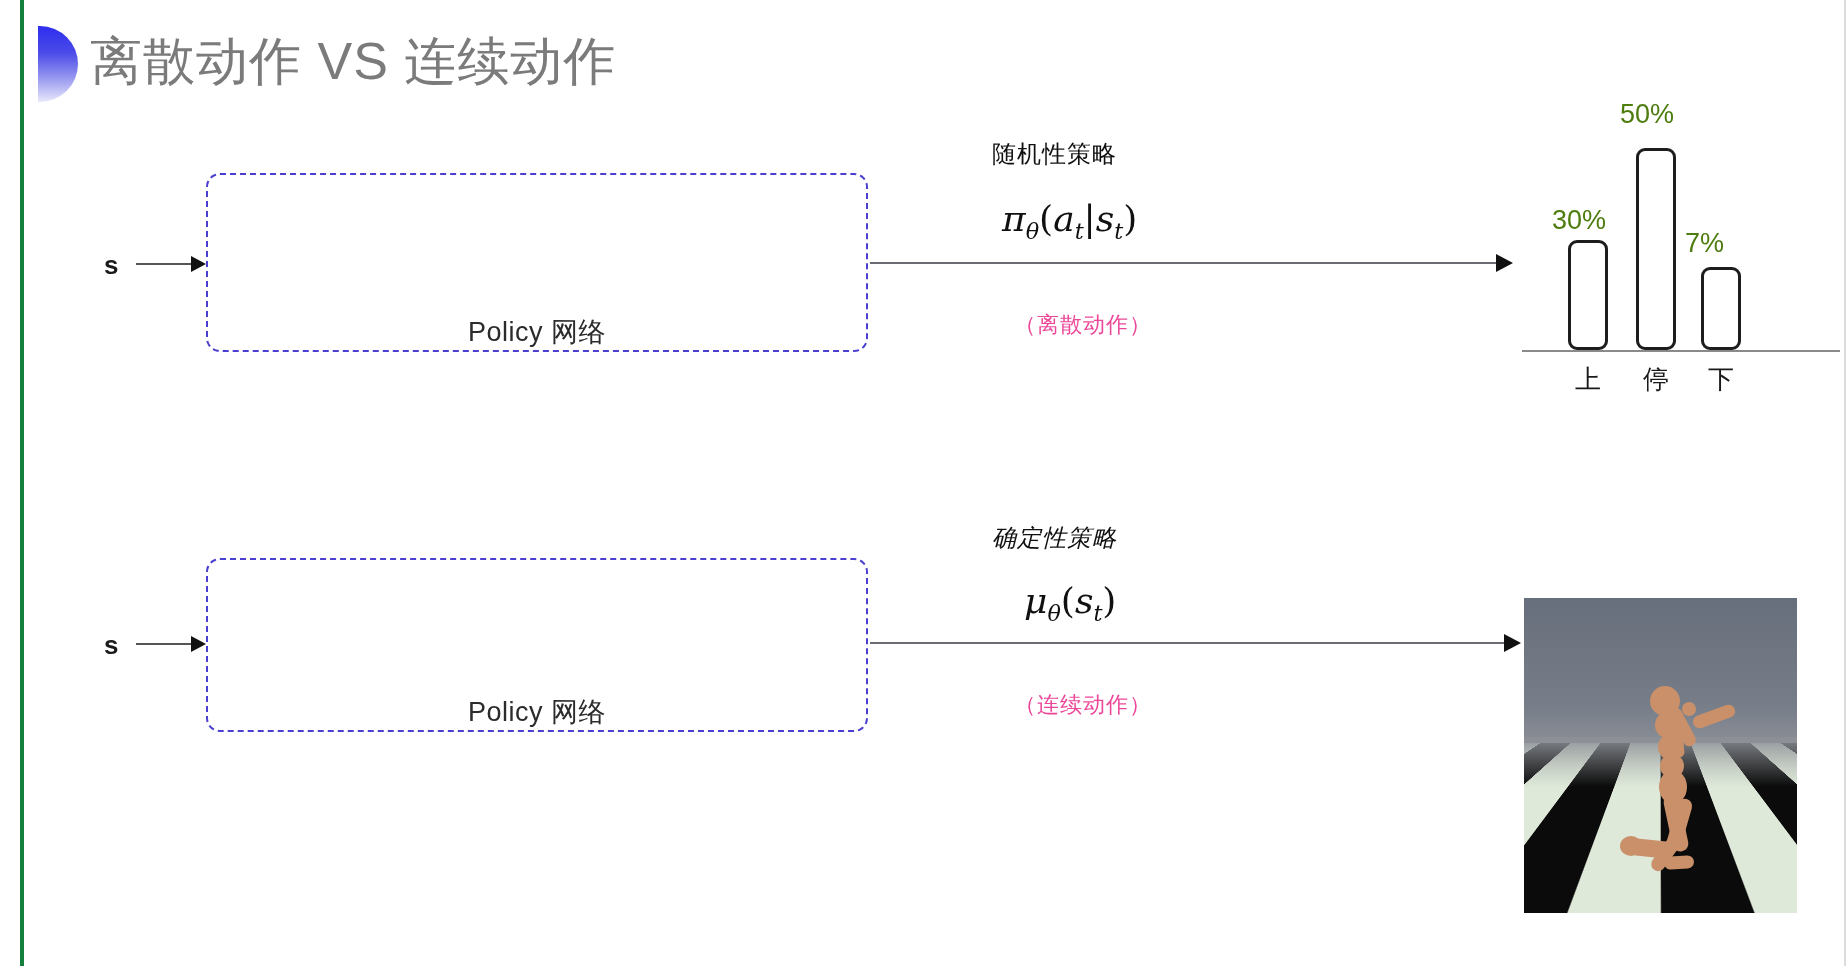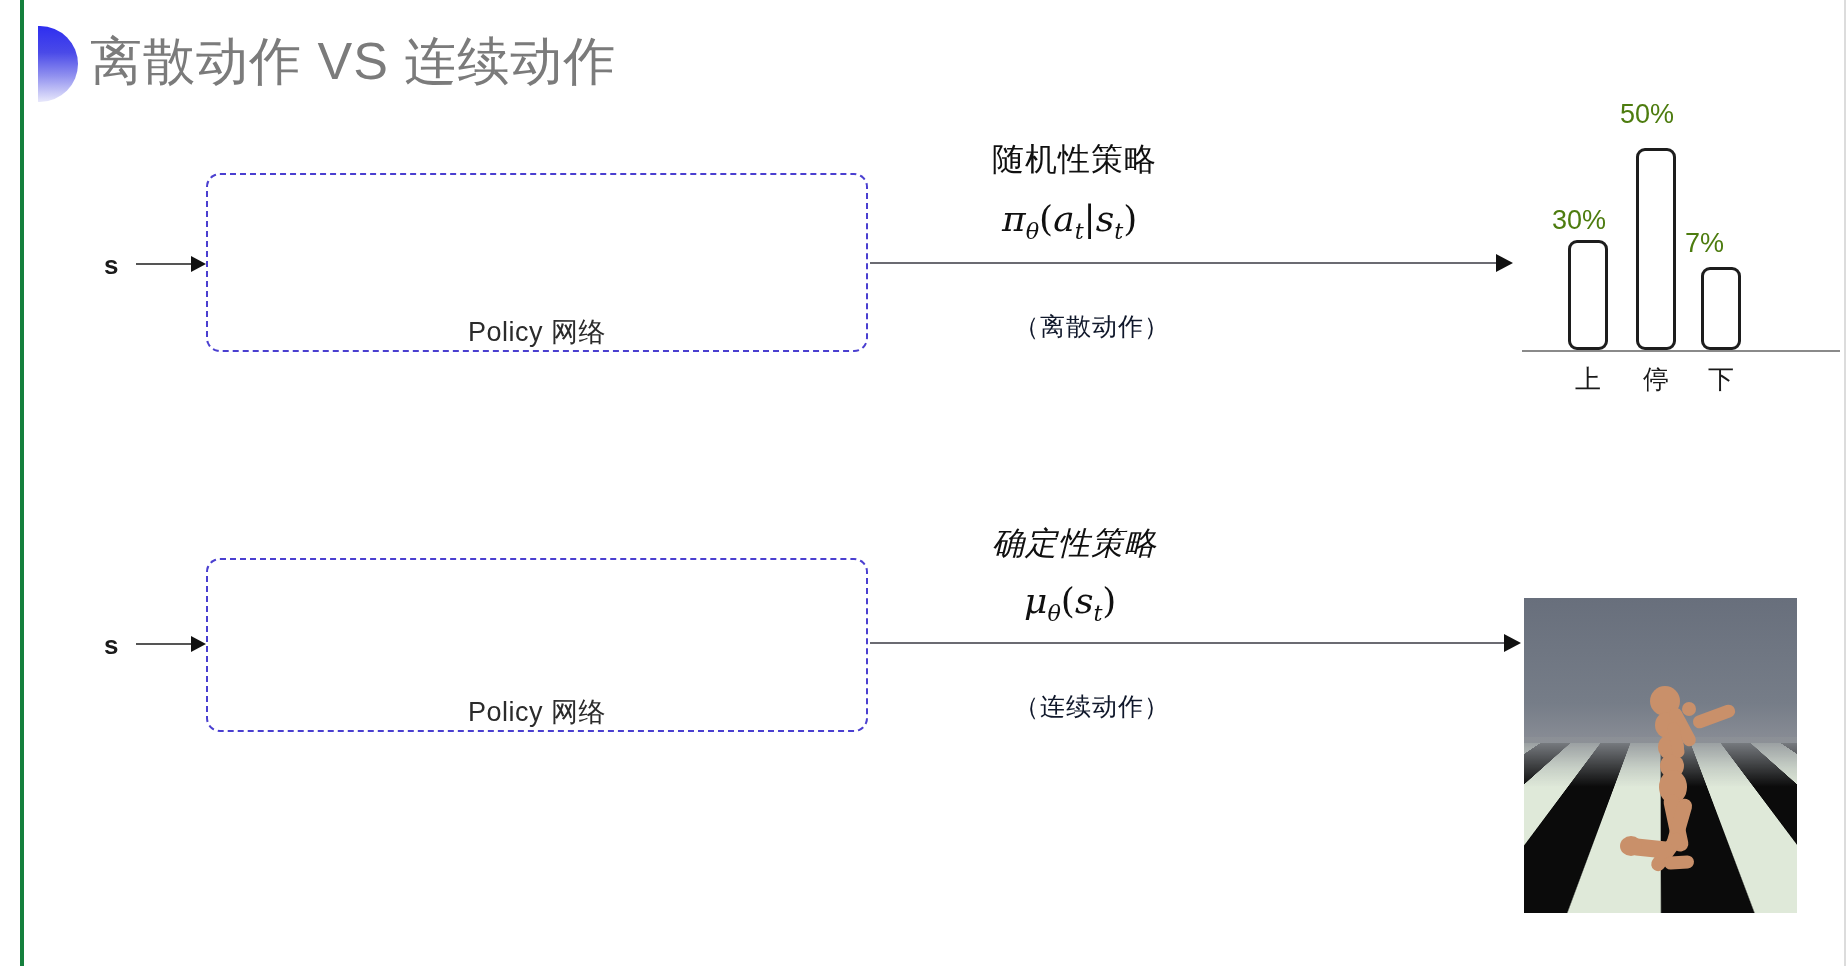--- a/index.html
+++ b/index.html
@@ -104,43 +104,43 @@
     top: -8px;
     width: 0; height: 0;
     border-left: 17px solid #111111;
     border-top: 9px solid transparent;
     border-bottom: 9px solid transparent;
   }
 
   
   .annot-title {
     position: absolute;
-    font-size: 32px;
+    font-size: 24px;
     color: #101010;
     white-space: nowrap;
     letter-spacing: 1px;
   }
   .annot-formula {
     position: absolute;
     font-family: "DejaVu Serif", serif;
     font-style: italic;
     font-size: 36px;
     color: #101010;
     white-space: nowrap;
   }
   .annot-formula .sub {
     font-size: 0.62em;
     vertical-align: sub;
     font-style: italic;
   }
   .annot-formula .paren { font-style: normal; }
   .annot-red {
     position: absolute;
-    font-size: 25px;
-    color: #0f172a;
+    font-size: 22px;
+    color: #ec4899;
     white-space: nowrap;
     letter-spacing: 1px;
   }
 
   
   .chart {
     position: absolute;
     left: 1498px;
     top: 100px;
     width: 320px;

